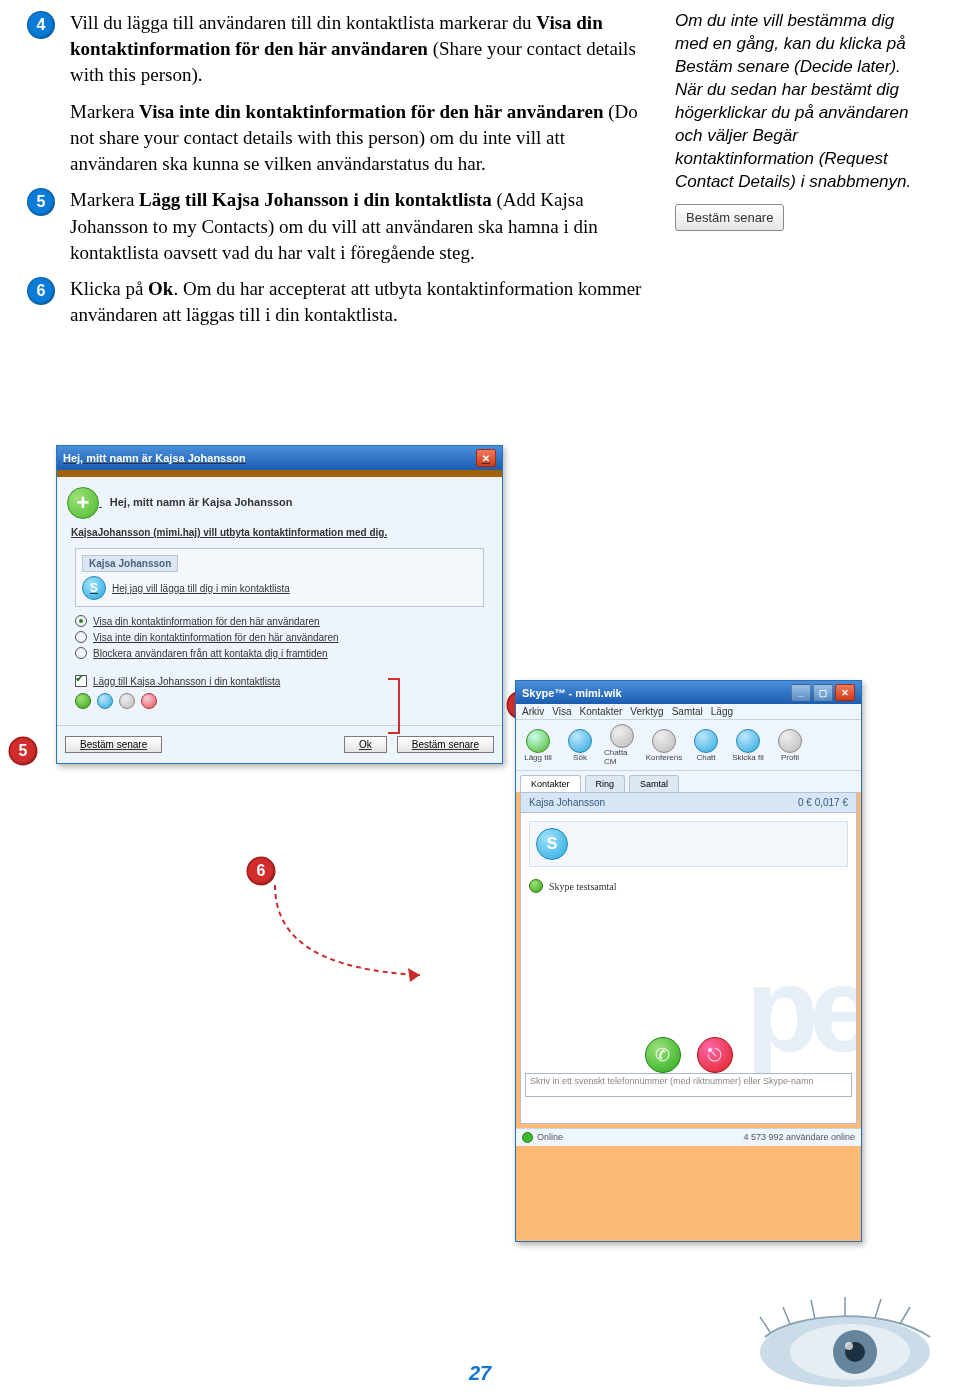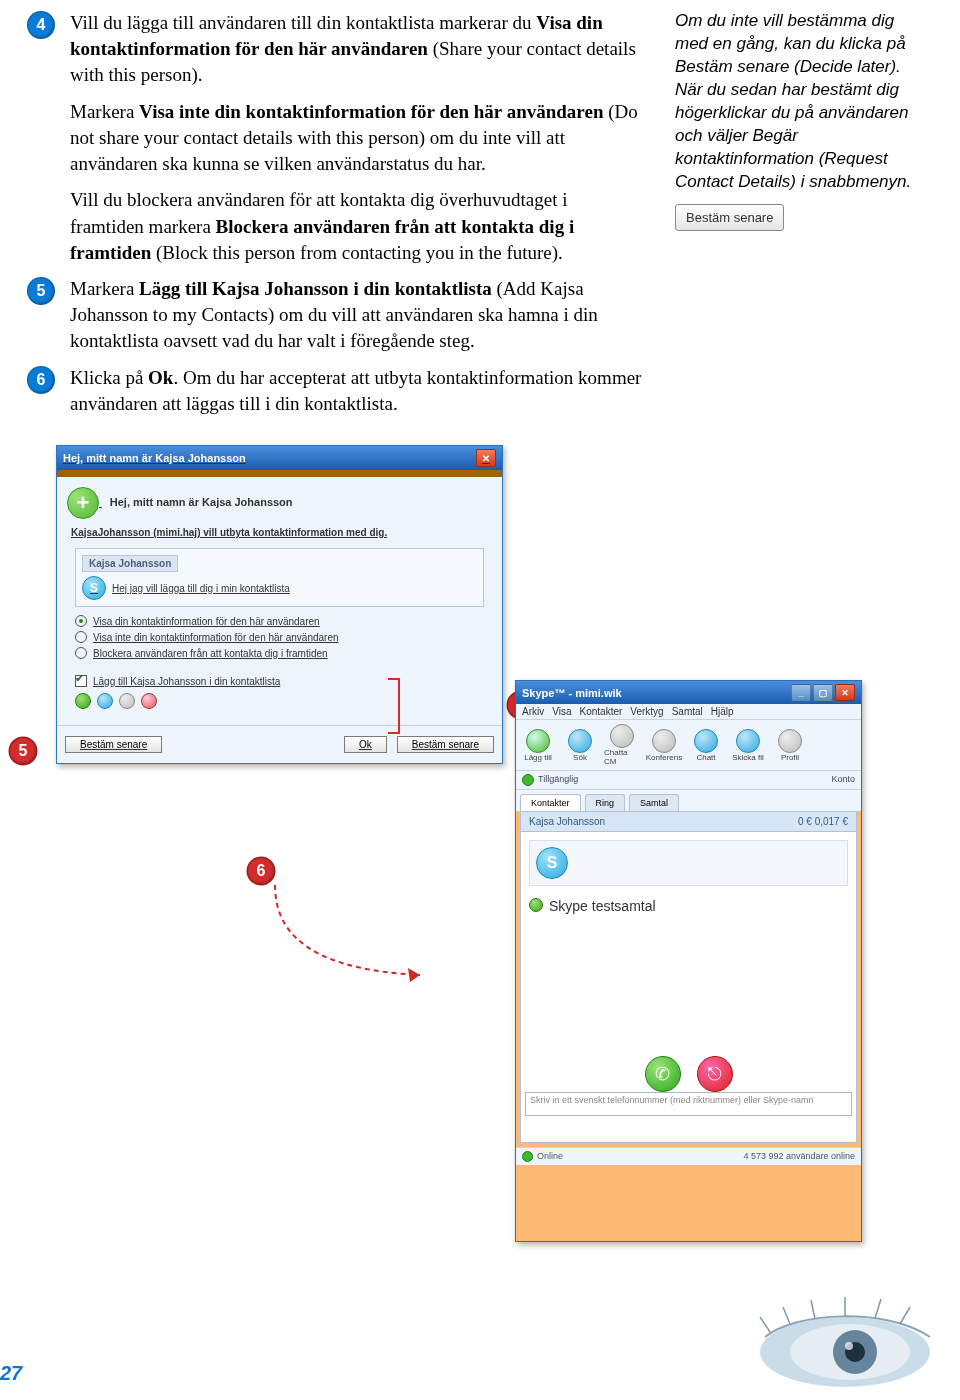--- a/index.html
+++ b/index.html
@@ -242,37 +242,37 @@
   .sk-tbtn .ico { width:22px;height:22px;border-radius:50%;background:radial-gradient(circle at 35% 30%,#cfe,#4bb529);border:1px solid #3a8f22;}
   .sk-tbtn.blue .ico { background:radial-gradient(circle at 35% 30%,#bfe6fb,#2aa9e0);border-color:#2087b8;}
   .sk-tbtn.gray .ico { background:radial-gradient(circle at 35% 30%,#eee,#bbb);border-color:#888;}
   .sk-statusrow { background:#eef5fc; padding:3px 6px; display:flex; justify-content:space-between; color:#446; border-bottom:1px solid #c8d4e1; font-size:9px;}
   .sk-tabs { background:#eef5fc; padding:4px 4px 0 4px; display:flex; gap:4px; }
   .sk-tab { padding:3px 10px; border:1px solid #b2c2d4; border-bottom:none; background:#dde8f3; font-size:9px; border-radius:3px 3px 0 0;}
   .sk-tab.active { background:#fff; }
   .sk-panel { background:#fff; border:1px solid #b2c2d4; margin:0 4px 4px 4px; height:330px; position:relative; overflow:hidden;}
   .sk-contacthdr { background:#d6e6f4; padding:4px 8px; font-size:10px; color:#355a82; border-bottom:1px solid #b2c2d4; display:flex; justify-content:space-between;}
   .sk-cardp { margin:8px; border:1px solid #d6e0ea; background:#f3f7fb; padding:6px; display:flex; gap:8px; align-items:center;}
-  .sk-contline { padding:4px 8px; display:flex; gap:6px; align-items:flex-start; font-size:14px; color:#333;}
+  .sk-contline { padding:4px 8px; display:flex; gap:6px; align-items:center; font-size:10px; color:#333;font-family:Liberation Serif, serif;}
   .sk-contline .dot { width:12px;height:12px;border-radius:50%; }
   .sk-watermark {
     position:absolute; right:-10px; bottom:45px; font-size:120px; font-weight:bold;
     color:#e6eef6; letter-spacing:-10px;
   }
   .sk-inputbar { position:absolute; bottom:26px; left:4px; right:4px; display:flex; gap:0;}
   .sk-inputbar .in { flex:1; background:#fff; border:1px solid #a9b9ca; height:18px; font-size:9px; padding:2px 4px; color:#888;}
   .sk-callbtns { position:absolute; bottom:50px; left:0; right:0; display:flex; justify-content:center; gap:16px;}
   .sk-callbtn { width:34px;height:34px;border-radius:50%; display:flex;align-items:center;justify-content:center; color:#fff; font-size:18px;}
   .sk-callbtn.g { background:radial-gradient(circle at 35% 30%,#9be27a,#2aa91a); border:1px solid #1e7e12;}
   .sk-callbtn.r { background:radial-gradient(circle at 35% 30%,#f6a,#d22); border:1px solid #a11;}
   .sk-statusbar { background:#eef5fc; border-top:1px solid #c8d4e1; font-size:9px; color:#555; padding:3px 6px; display:flex; justify-content:space-between;}
 
   .page-num {
     position:absolute; left:0; right:0; bottom:15px;
-    color:#1274cf; font-family:Arial,sans-serif; font-weight:bold; font-size:20px; font-style:italic;
+    text-align:center; color:#1274cf; font-family:Arial,sans-serif; font-weight:bold; font-size:20px; font-style:italic;
   }
   .eye {
     position:absolute; right:25px; bottom:8px;
     width:200px; height:100px;
   }
   .eye svg { width:100%; height:100%; }
 
 </style>
 </head>
 <body>
@@ -282,23 +282,20 @@
   <div class="main-col">
 
     <div class="step">
       <div class="num">4</div>
       <div class="txt">
         <span>Vill du lägga till användaren till din kontaktlista markerar du </span><b>Visa din kontaktinformation för den här användaren</b><span> (Share your contact details with this person).</span>
       </div>
     </div>
     <div class="para">
       <span>Markera </span><b>Visa inte din kontaktinformation för den här användaren</b><span> (Do not share your contact details with this person) om du inte vill att användaren ska kunna se vilken användarstatus du har.</span>
-    </div>
-    <div class="para">
-      <span>Vill du blockera användaren för att kontakta dig överhuvudtaget i framtiden markera </span><b>Blockera användaren från att kontakta dig i framtiden</b><span> (Block this person from contacting you in the future).</span>
     </div>
 
     <div class="step">
       <div class="num">5</div>
       <div class="txt">
         <span>Markera </span><b>Lägg till Kajsa Johansson i din kontaktlista</b><span> (Add Kajsa Johansson to my Contacts) om du vill att användaren ska hamna i din kontaktlista oavsett vad du har valt i föregående steg.</span>
       </div>
     </div>
 
     <div class="step">
@@ -384,21 +381,21 @@
         <span>▢</span>
         <span class="cl">✕</span>
       </span>
     </div>
     <div class="sk-menus">
       <span>Arkiv</span>
       <span>Visa</span>
       <span>Kontakter</span>
       <span>Verktyg</span>
       <span>Samtal</span>
-      <span>Hjälp</span>
+      <span>Lägg</span>
     </div>
     <div class="sk-toolbar">
       <div class="sk-tbtn">
           <span class="ico"></span>
           <span>Lägg till</span>
         </div>
       <div class="sk-tbtn blue">
           <span class="ico"></span>
           <span>Sök</span>
         </div>
@@ -415,43 +412,40 @@
           <span>Chatt</span>
         </div>
       <div class="sk-tbtn blue">
           <span class="ico"></span>
           <span>Skicka fil</span>
         </div>
       <div class="sk-tbtn gray">
           <span class="ico"></span>
           <span>Profil</span>
         </div>
-    </div>
-    <div class="sk-statusrow">
-      <span><span style="display:inline-block;width:10px;height:10px;border-radius:50%;background:#3cba2c;border:1px solid #2a7a1a;margin-right:4px;vertical-align:middle;"></span><span>Tillgänglig</span></span>
-      <span>Konto</span>
     </div>
     <div class="sk-tabs">
       <div class="sk-tab active">Kontakter</div>
       <div class="sk-tab">Ring</div>
       <div class="sk-tab">Samtal</div>
     </div>
     <div class="sk-panel">
       <div class="sk-contacthdr">
         <span>Kajsa Johansson</span>
         <span>0 €  0,017 €</span>
       </div>
       <div class="sk-cardp">
         <span class="sk-icon" style="width:30px;height:30px;font-size:16px;">S</span>
         <span style="flex:1"></span>
       </div>
       <div class="sk-contline">
         <span class="dot" style="background:radial-gradient(circle at 35% 30%,#9be27a,#3aa514);border:1px solid #2a7a0e;"></span>
         <span>Skype testsamtal</span>
       </div>
+      <div class="sk-watermark">pe</div>
       <div class="sk-callbtns">
         <div class="sk-callbtn g">✆</div>
         <div class="sk-callbtn r">⎋</div>
       </div>
       <div class="sk-inputbar">
         <div class="in">Skriv in ett svenskt telefonnummer (med riktnummer) eller Skype-namn</div>
       </div>
     </div>
     <div class="sk-statusbar">
       <span><span style="display:inline-block;width:9px;height:9px;border-radius:50%;background:#3cba2c;border:1px solid #2a7a1a;margin-right:4px;vertical-align:middle;"></span><span>Online</span></span>

